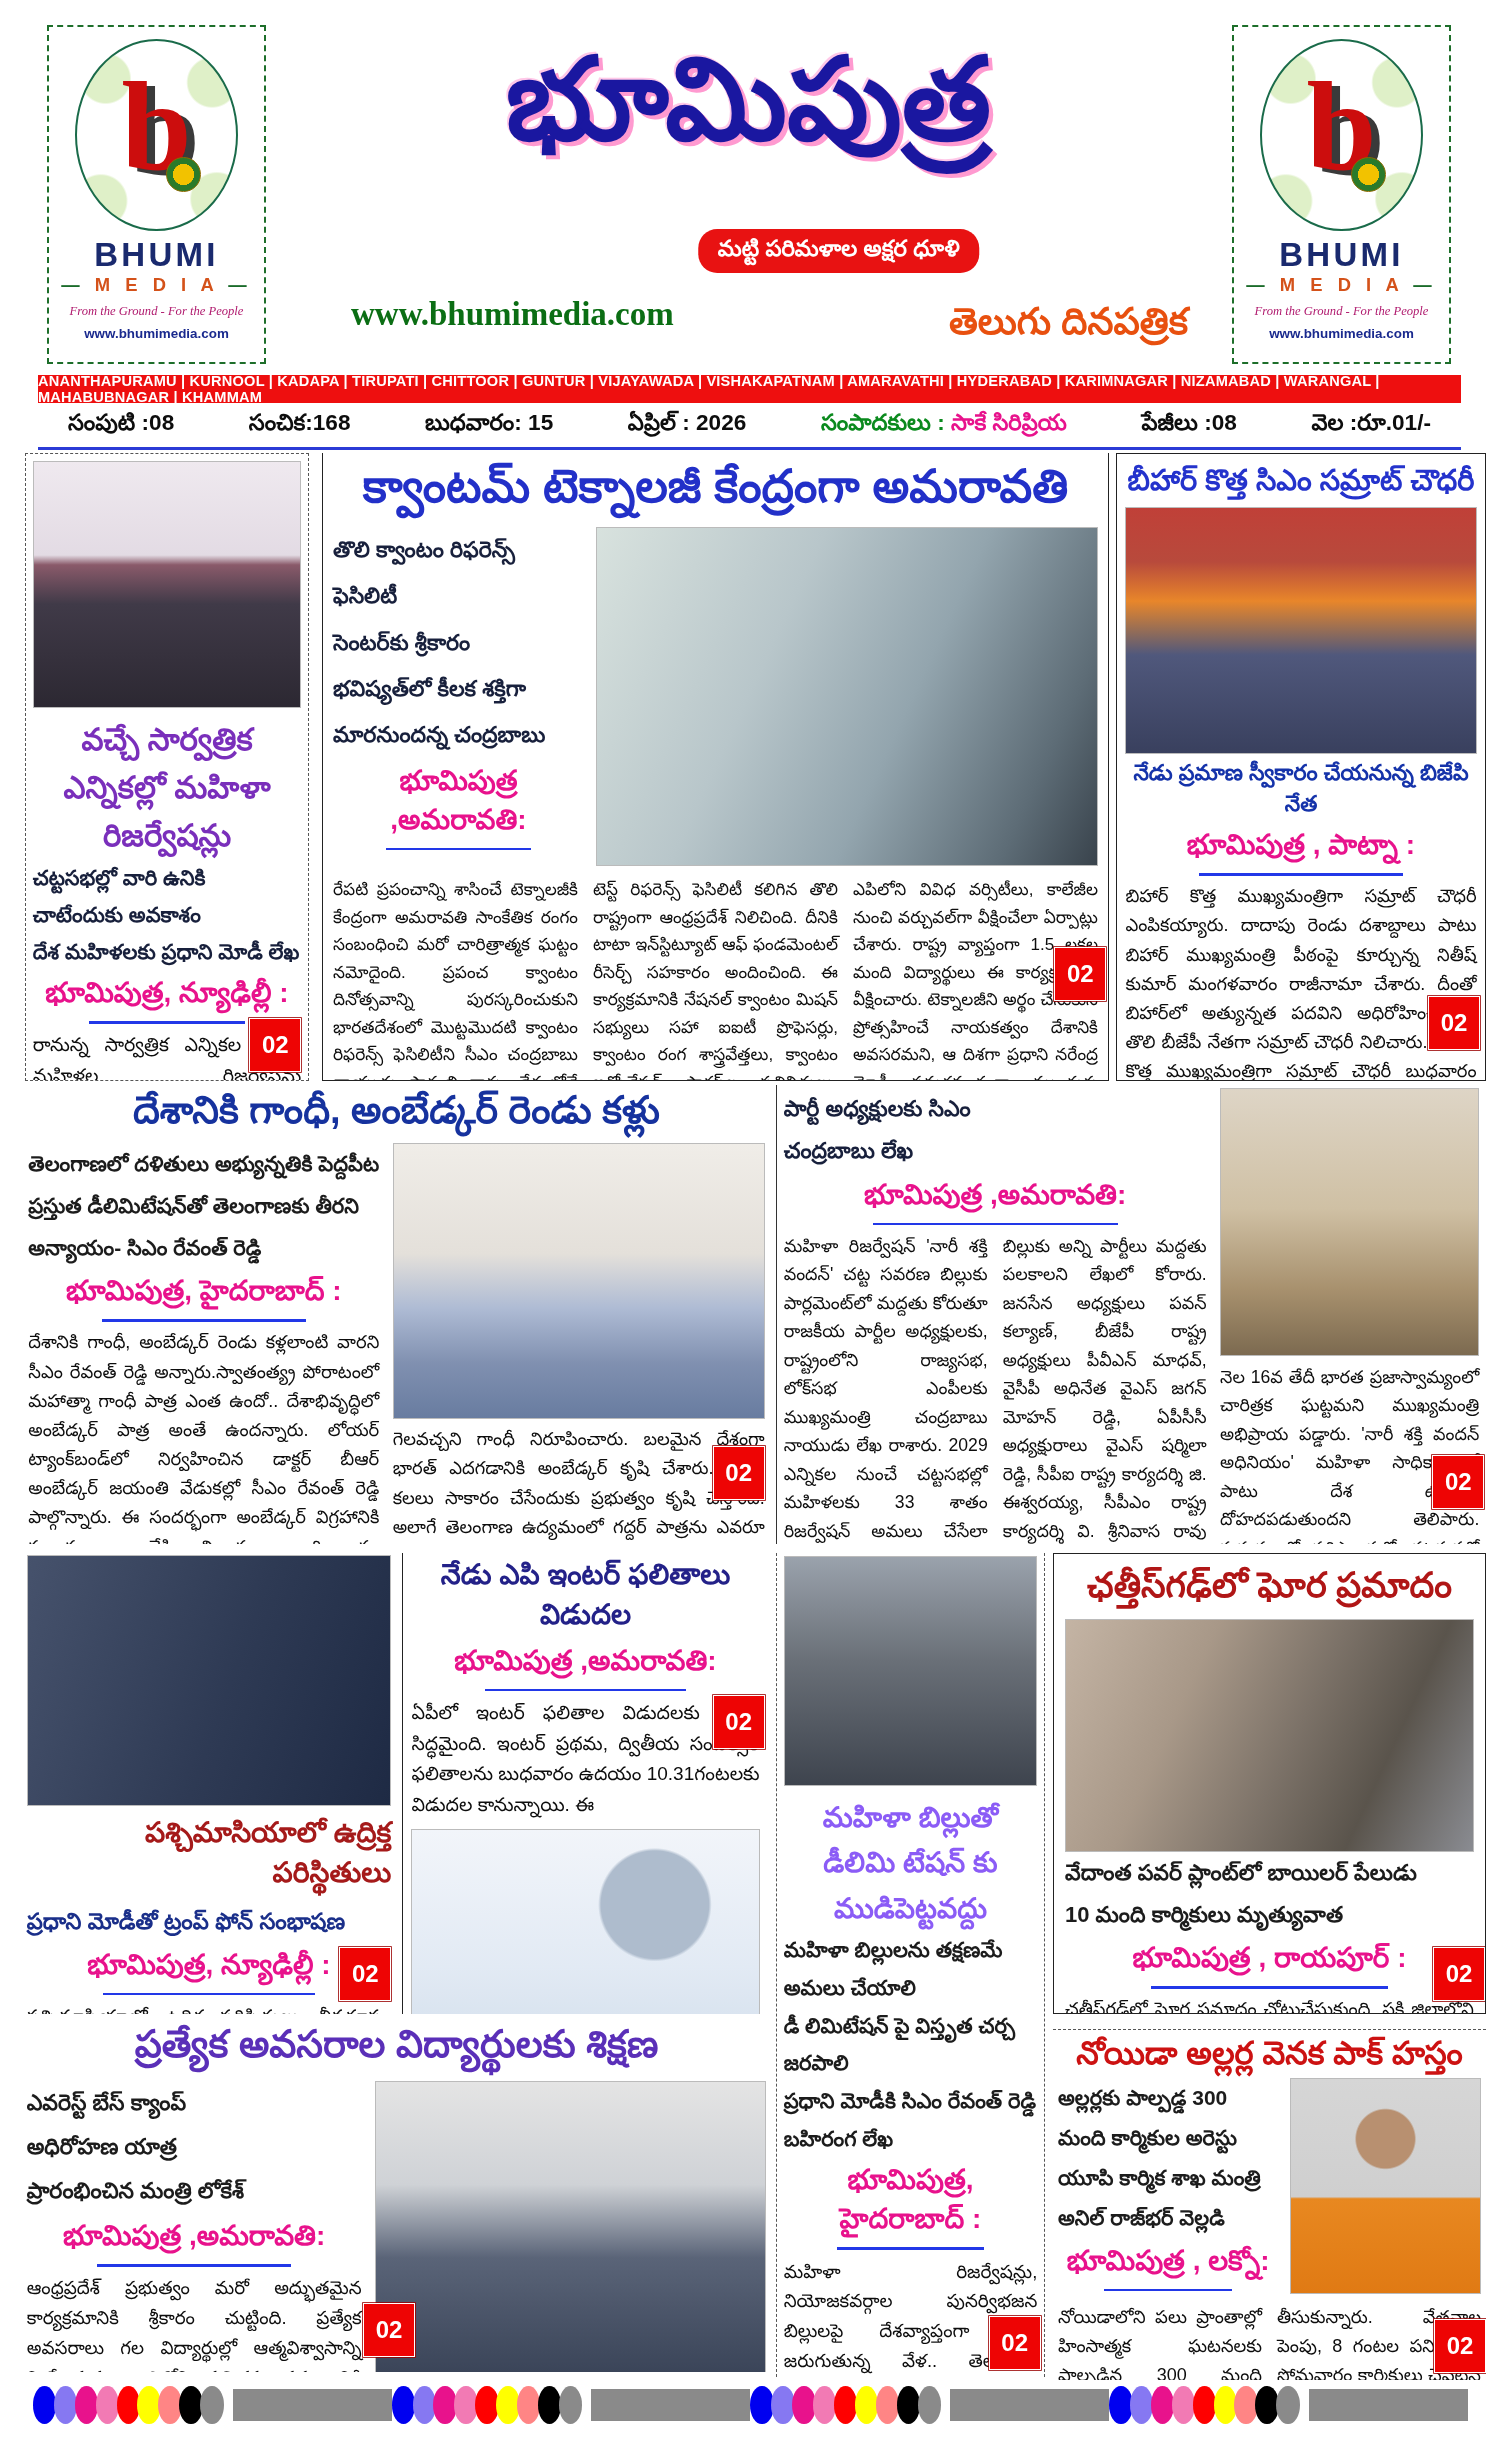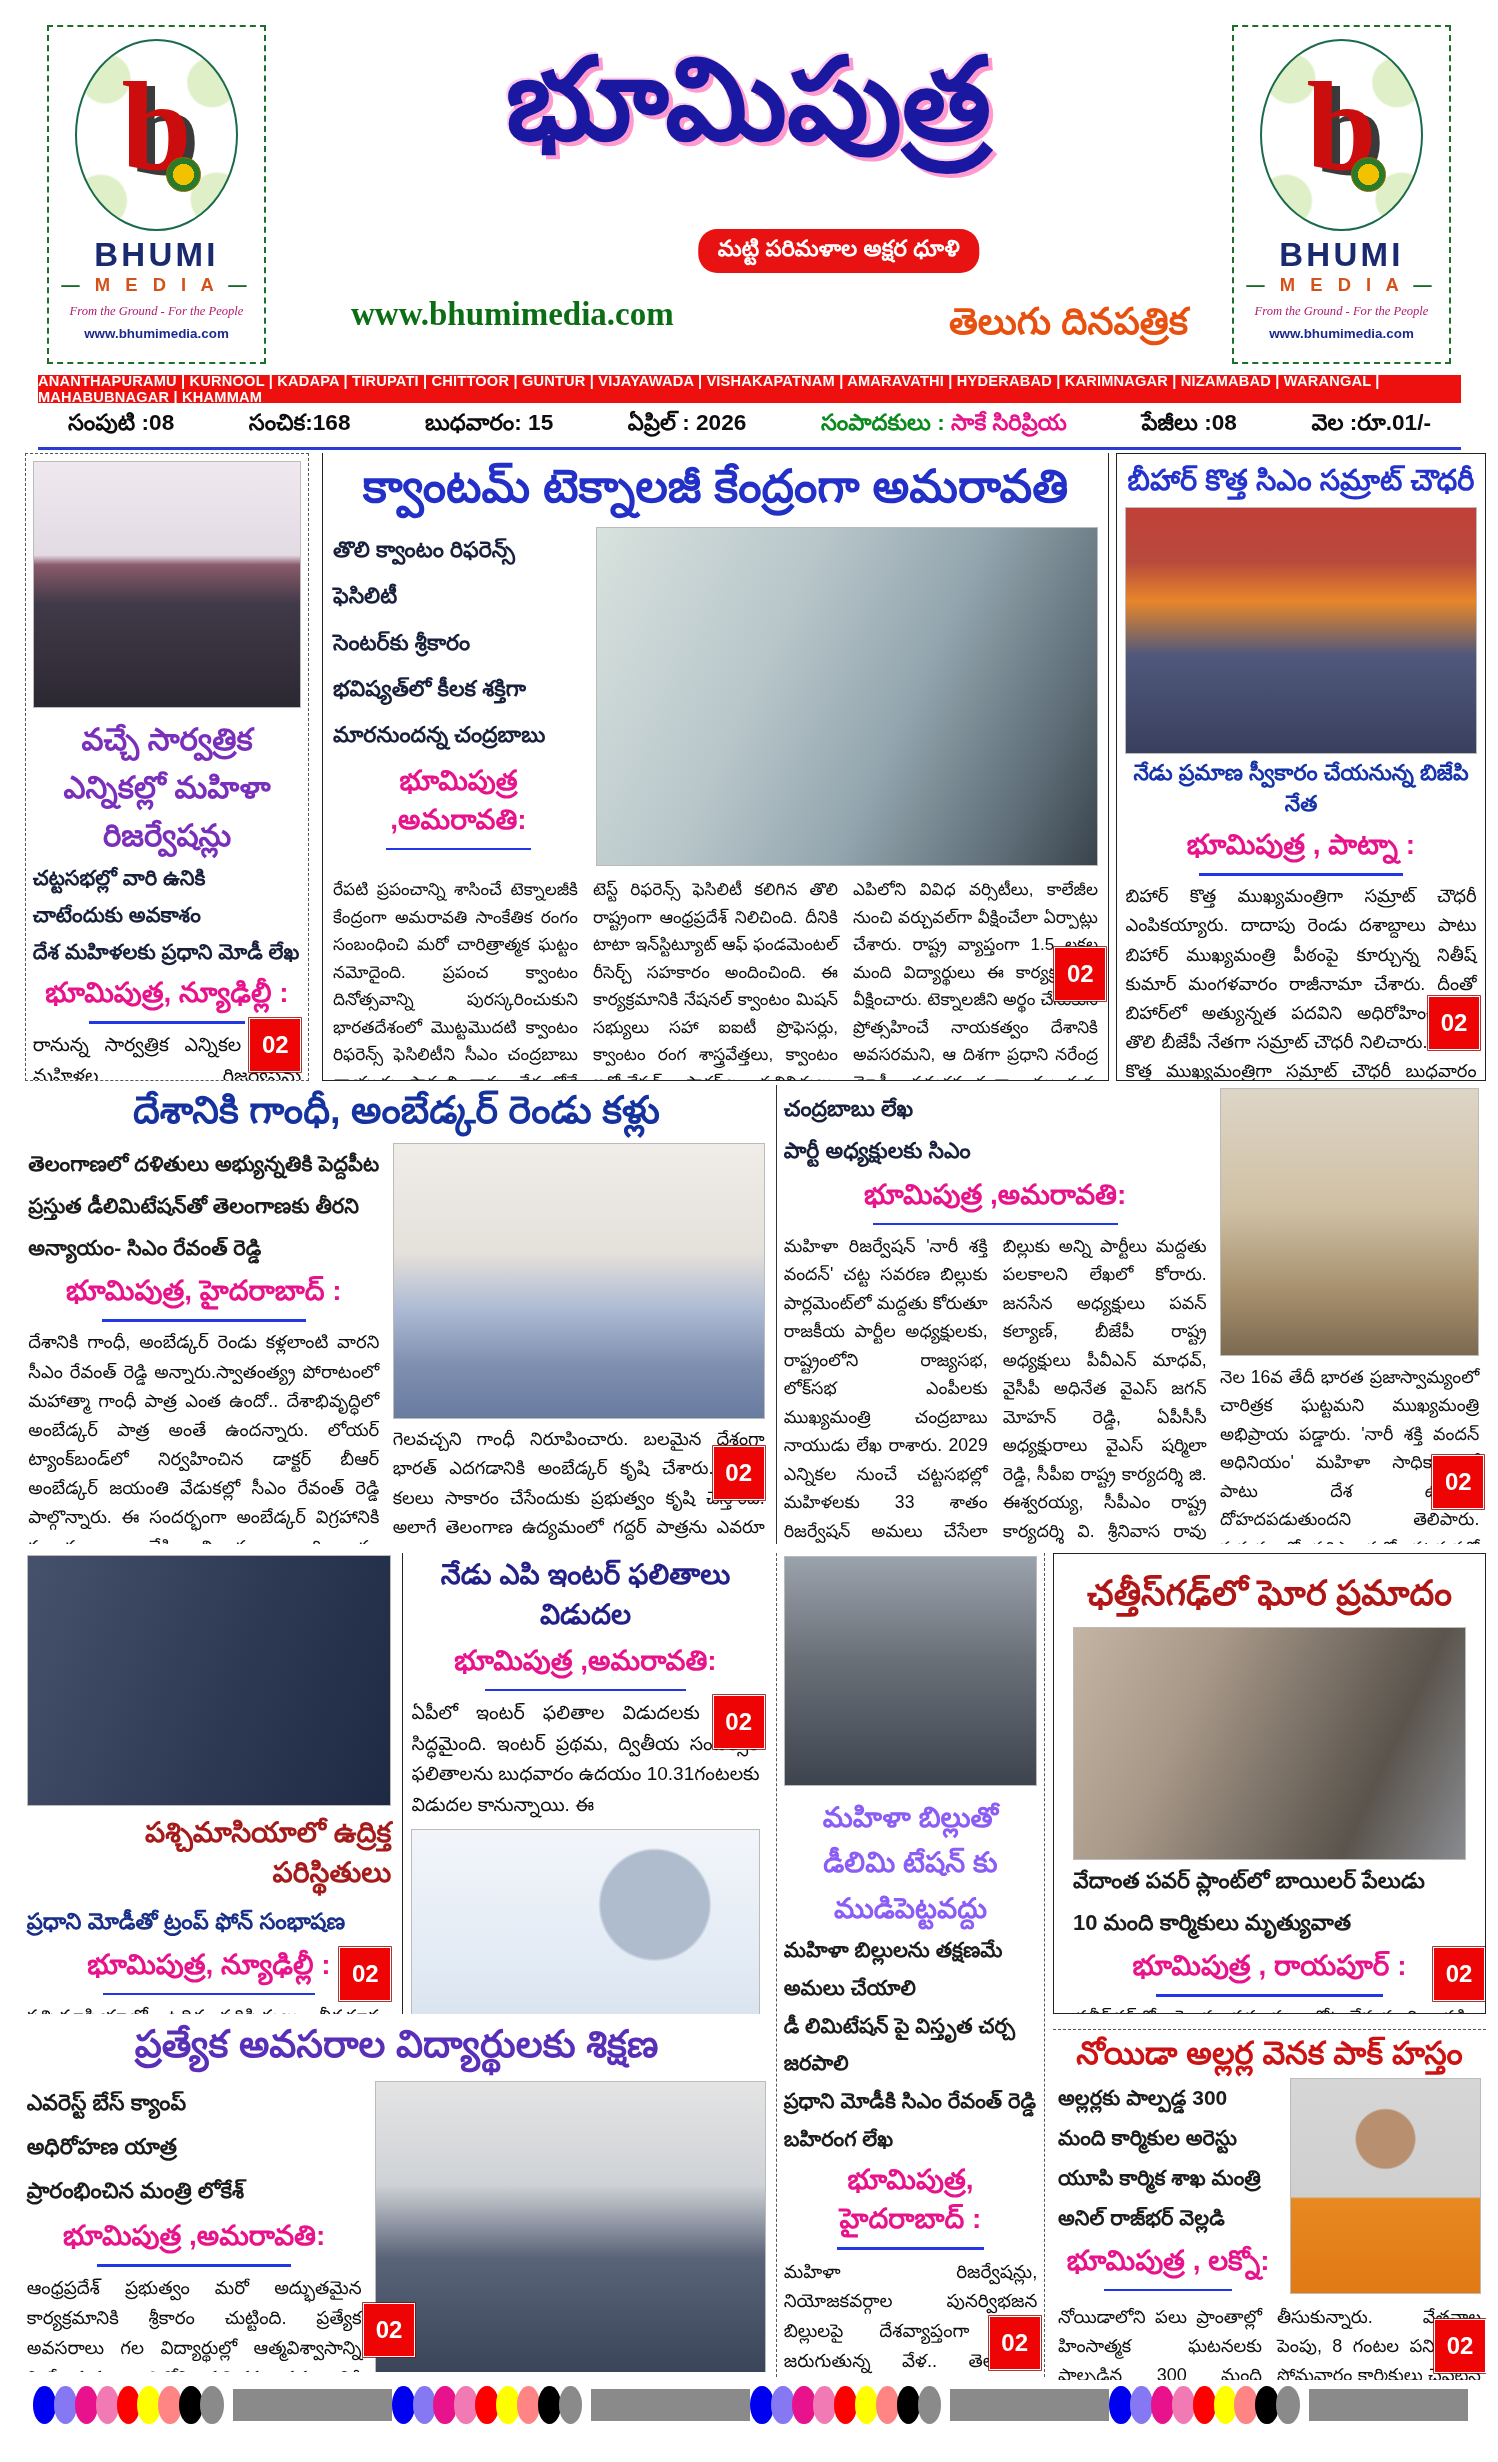--- a/index.html
+++ b/index.html
@@ -104,21 +104,21 @@
   .inter .bodytext{font-size:19px;}
   .inter .photo{height:251px;margin-top:8.4px;background:
       radial-gradient(circle at 70% 30%,#aebccd 0 18%,transparent 19%),
       linear-gradient(180deg,#f2f5fa 0%,#e2eaf4 55%,#cfdcea 100%);}
   .mahila{left:776px;top:1553px;width:269px;height:824px;border-left:1.7px dashed #555;
           border-right:1.7px dashed #555;padding:3.3px 6.7px;}
   .mahila .photo{height:230px;background:linear-gradient(180deg,#9aa2ac 0%,#6a7078 45%,#3e444e 100%);}
   .mahila .hl{color:#8b5cf6;font-size:28.4px;font-weight:800;line-height:1.6;text-align:center;margin-top:8.4px;}
   .mahila .subhead{font-size:21px;color:#1c1c1c;line-height:1.8;}
   .mahila .bodytext{font-size:18.4px;}
-  .chhat{left:1053px;top:1553px;width:433px;height:461px;border:1.7px solid #222;padding:19px;}
+  .chhat{left:1053px;top:1553px;width:433px;height:461px;border:1.7px solid #222;padding:11px;}
   .chhat .hl{color:#b01616;font-size:35px;font-weight:800;text-align:center;}
   .chhat .photo{height:233px;margin-top:5px;background:
       linear-gradient(115deg,#c4b4a4 0%,#a89888 30%,#7c7268 55%,#5a544c 75%,#8a8c92 100%);}
   .chhat .subhead{font-size:22px;color:#1c1c1c;line-height:1.9;}
   .chhat .bodytext{font-size:18px;}
   
   .special{left:25px;top:2021px;width:743px;height:351px;padding:1.7px;}
   .special .hl{color:#5a2fb8;font-size:38px;font-weight:800;text-align:center;}
   .special .grid{display:flex;gap:13.4px;margin-top:6.7px;}
   .special .sleft{width:335px;}
@@ -252,22 +252,22 @@
         <div class="photo"></div>
         <div class="bodytext" style="margin-top:6.7px;">గెలవచ్చని గాంధీ నిరూపించారు. బలమైన దేశంగా భారత్ ఎదగడానికి అంబేడ్కర్ కృషి చేశారు. ప్రజల కలలు సాకారం చేసేందుకు ప్రభుత్వం కృషి చేస్తోంది. అలాగే   తెలంగాణ ఉద్యమంలో గద్దర్ పాత్రను ఎవరూ మర్చిపోలేరని సీఎం తెలిపారు. గత ప్రభుత్వ కేబినెట్‌లో దళితులకు ప్రాధాన్యం</div>
       </div>
     </div>
     <div class="marker" style="right:3.3px;bottom:44px;">02</div>
   </div>
 
   <div class="article nari">
     <div class="grid">
       <div class="nleft">
+        <div class="subhead">పార్టీ అధ్యక్షులకు సిఎం</div>
         <div class="subhead">చంద్రబాబు లేఖ</div>
-        <div class="subhead">పార్టీ అధ్యక్షులకు సిఎం</div>
         <div class="byline">భూమిపుత్ర ,అమరావతి:</div>
         <div class="byline-rule"></div>
         <div class="cols">
           <div class="col bodytext">మహిళా రిజర్వేషన్ 'నారీ శక్తి వందన్' చట్ట సవరణ బిల్లుకు పార్లమెంట్‌లో మద్దతు కోరుతూ రాజకీయ పార్టీల అధ్యక్షులకు, రాష్ట్రంలోని రాజ్యసభ, లోక్‌సభ ఎంపీలకు ముఖ్యమంత్రి చంద్రబాబు నాయుడు లేఖ రాశారు. 2029 ఎన్నికల నుంచే చట్టసభల్లో మహిళలకు 33 శాతం రిజర్వేషన్ అమలు చేసేలా తీసుకువస్తున్న 'నారీ శక్తి వందన్'</div>
           <div class="col bodytext">బిల్లుకు అన్ని పార్టీలు మద్దతు పలకాలని లేఖలో కోరారు. జనసేన అధ్యక్షులు పవన్ కల్యాణ్, బీజేపీ రాష్ట్ర అధ్యక్షులు పీవీఎన్ మాధవ్, వైసీపీ అధినేత వైఎస్ జగన్ మోహన్ రెడ్డి, ఏపీసీసీ అధ్యక్షురాలు వైఎస్ షర్మిలా రెడ్డి, సీపీఐ రాష్ట్ర కార్యదర్శి జి. ఈశ్వరయ్య, సీపీఎం రాష్ట్ర కార్యదర్శి వి. శ్రీనివాస రావు తదితర నాయకులకు ముఖ్యమంత్రి లేఖలు పంపారు. మహిళలకు పార్లమెంట్, విధాన సభల్లో మూడో వంతు రిజర్వేషన్లు కల్పించాలనే ప్రధాని నరేంద్ర మోడీ సంకల్పాన్ని బలపరుద్దామని సీఎం చంద్రబాబు విజ్ఞప్తి చేశారు. పార్లమెంట్‌లో మహిళా రిజర్వేషన్ సవరణ బిల్లు ప్రవేశపెట్టే ఈ</div>
         </div>
       </div>
       <div class="col">
         <div class="photo"></div>
         <div class="bodytext" style="margin-top:6.7px;">నెల 16వ తేదీ భారత ప్రజాస్వామ్యంలో చారిత్రక ఘట్టమని ముఖ్యమంత్రి అభిప్రాయ పడ్డారు. 'నారీ శక్తి వందన్ అధినియం' మహిళా సాధికారతతో పాటు దేశ ఉన్నతికి దోహదపడుతుందని తెలిపారు. ప్రభుత్వంలో, పరిపాలనలో, చట్టసభల్లో మహిళల భాగస్వామ్యం పెరిగినప్పుడే నిజమైన ప్రగతి సాధ్యమవుతుందని నమ్ముతున్నట్లు</div>

